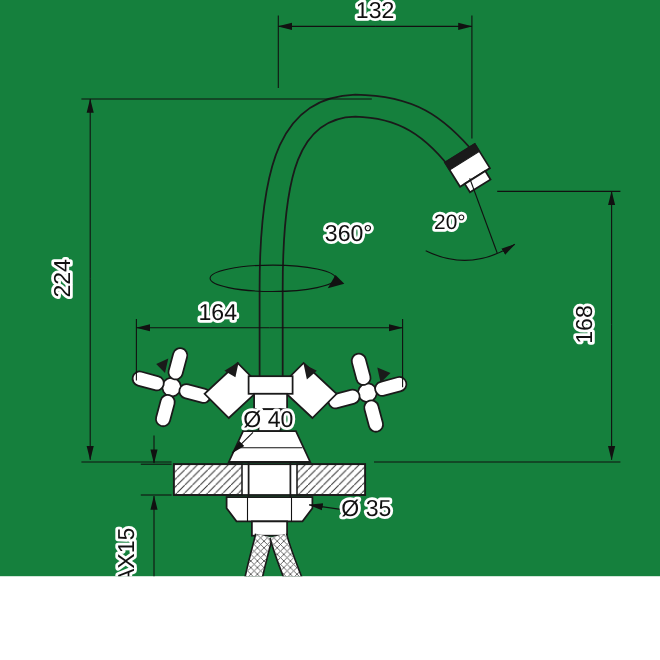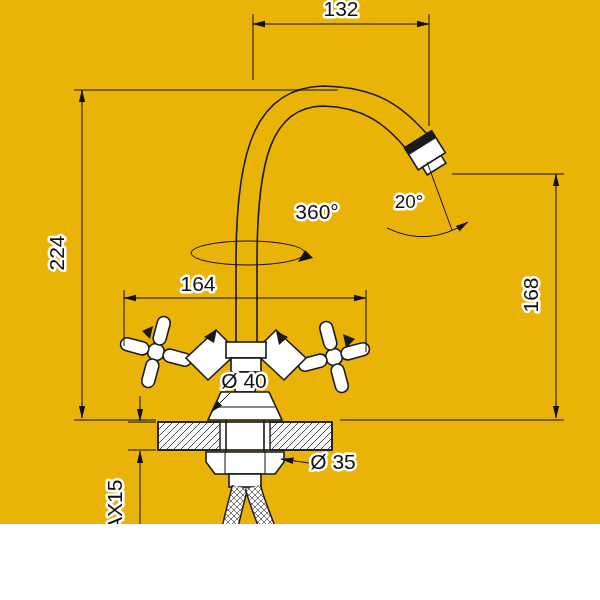--- a/index.html
+++ b/index.html
@@ -1,20 +1,20 @@
 <!DOCTYPE html>
 <html><head>
 <meta charset="utf-8">
 <style>
   html, body { margin: 0; padding: 0; background: #fff; }
   .canvas {
     position: relative;
     width: 600px;
     height: 524px;
-    background: #eab308;
+    background: #15803d;
     font-family: "Liberation Sans", sans-serif;
     overflow: hidden;
   }
   svg { display: block; }
   .dim-label {
     font-family: "Liberation Sans", sans-serif;
     font-size: 21px;
     fill: #111;
     paint-order: stroke;
     stroke: #ffffff;

